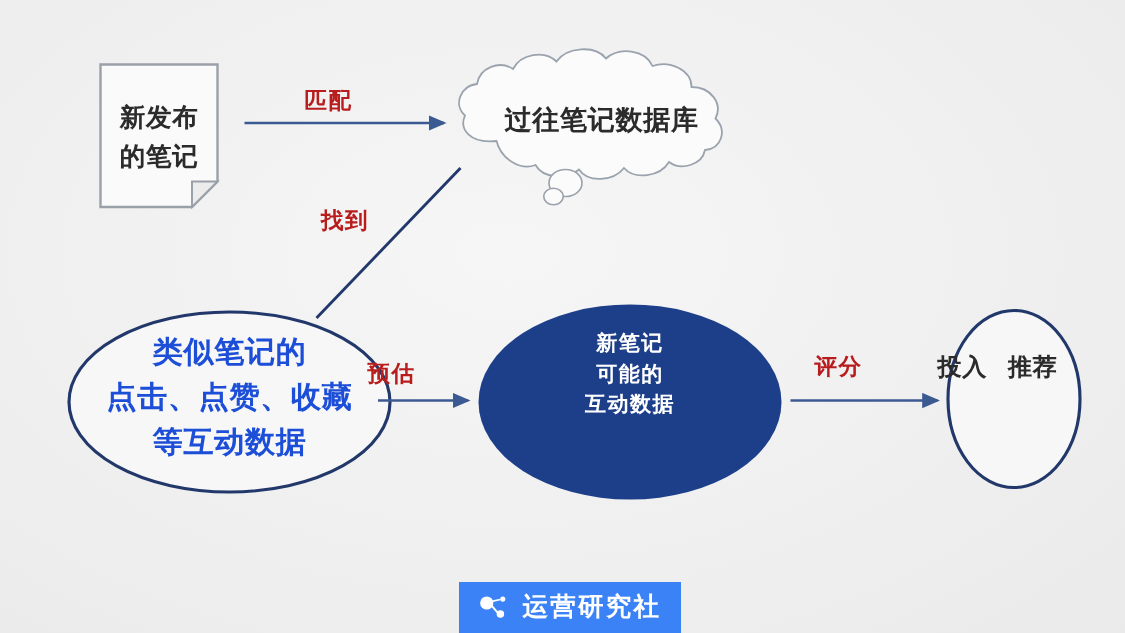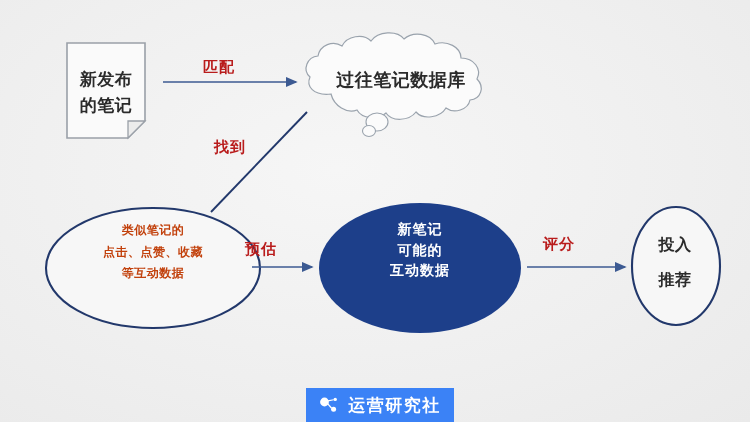--- a/index.html
+++ b/index.html
@@ -61,22 +61,22 @@
   
   .ell-left-text {
     position: absolute;
     left: 45px;
     top: 224px;
     width: 216px;
     display: flex;
     flex-direction: column;
     align-items: center;
     gap: 9px;
-    color: #c2410c;
-    font-size: 12px;
+    color: #1d4ed8;
+    font-size: 20px;
     font-weight: bold;
     letter-spacing: 0.5px;
     line-height: 1.05;
   }
 
   
   .ell-center-text {
     position: absolute;
     left: 315px;
     top: 222px;
@@ -92,21 +92,21 @@
     line-height: 1.05;
   }
 
   
   .ell-right-text {
     position: absolute;
     left: 625px;
     top: 235px;
     width: 100px;
     display: flex;
-    flex-direction: column;
+    flex-direction: row;
     align-items: center;
     gap: 14px;
     color: #2b2b2b;
     font-size: 16px;
     font-weight: bold;
     letter-spacing: 0.5px;
   }
 
   
   .edge-label {

